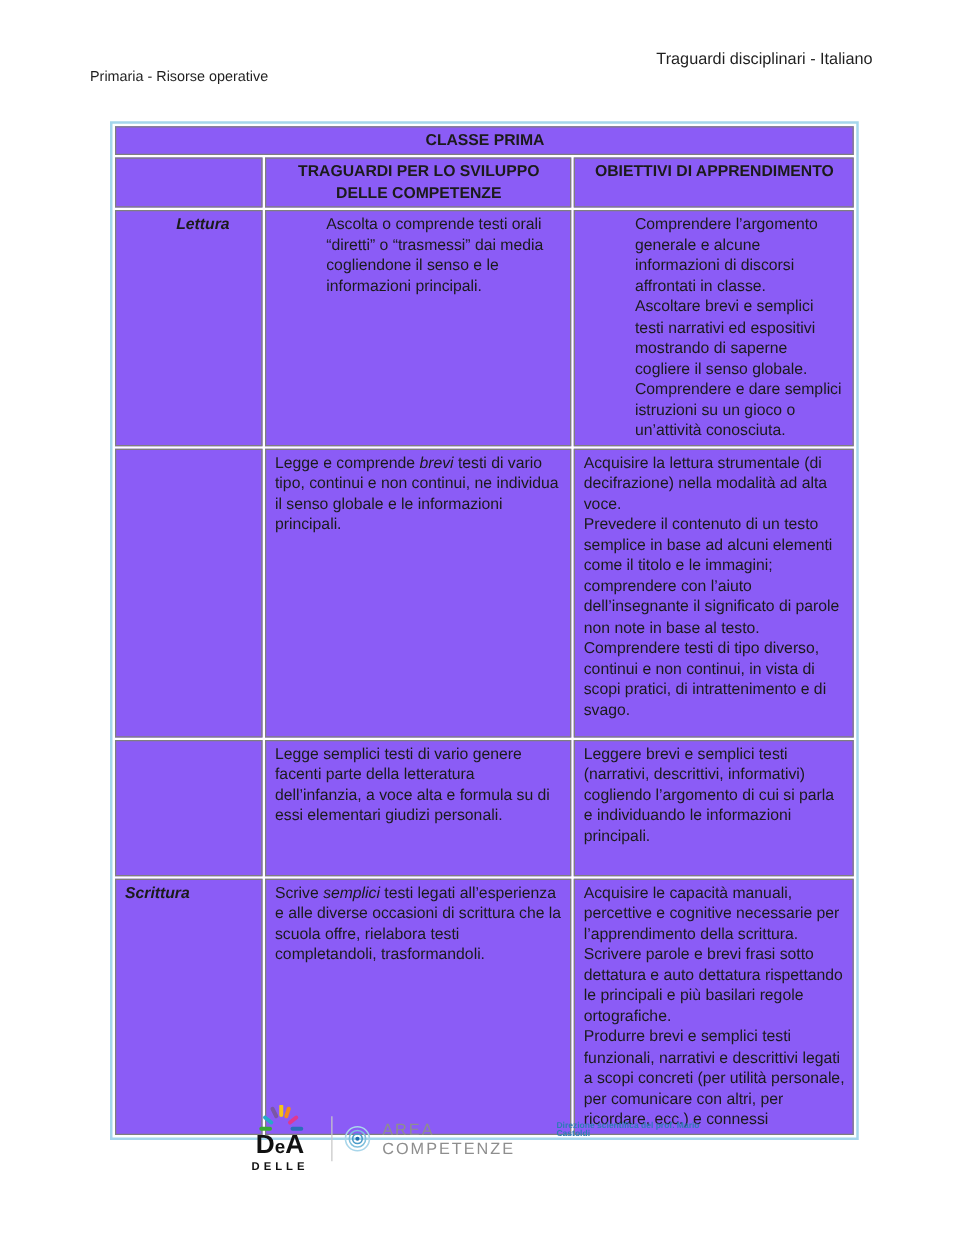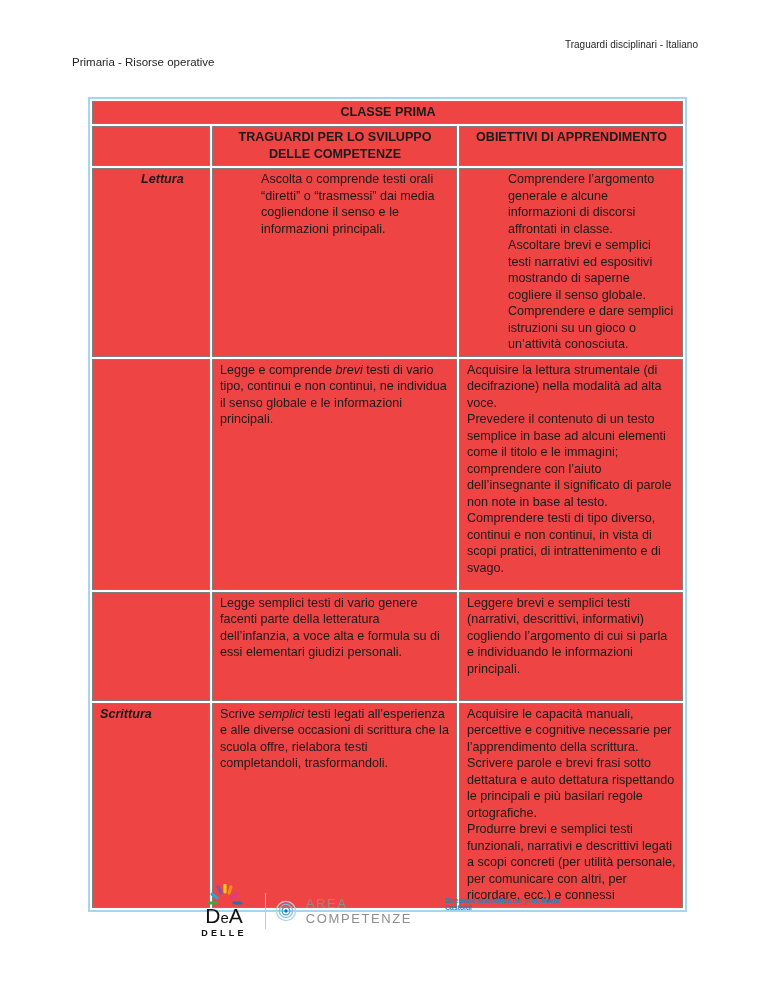--- a/index.html
+++ b/index.html
@@ -2,35 +2,35 @@
 <html><head>
 <meta charset="utf-8">
 <style>
   html,body{margin:0;padding:0;}
   body{
     width:768px;height:994px;position:relative;background:#ffffff;
     font-family:"Liberation Sans", sans-serif;color:#1b1b1b;overflow:hidden;
   }
   
   .page-header-left{position:absolute;top:56px;left:72px;font-size:11.5px;color:#1f1f1f;}
-  .page-header-right{position:absolute;top:39px;right:70px;font-size:10px;color:#1f1f1f;margin-left:36px;}
+  .page-header-right{position:absolute;top:39px;right:70px;font-size:13px;color:#1f1f1f;margin-left:36px;}
 
   
   .table-wrap{
     position:absolute;left:88px;top:97px;width:599px;
     border:2px solid #a5d6ec;background:#ffffff;box-sizing:border-box;
   }
   table.doc{
     width:100%;border-collapse:separate;border-spacing:2px;table-layout:fixed;
   }
   table.doc td{
     border:1px solid #7f7f7f;vertical-align:top;
     padding:2px 6px 3px 7px;
     font-size:12.6px;line-height:1.31;color:#1b1b1b;
-    box-sizing:border-box;background:#ef4444;
+    box-sizing:border-box;background:#8b5cf6;
   }
   td.title-cell{
     text-align:center;font-weight:bold;height:20px;vertical-align:middle;padding:1px 4px;
   }
   td.colhead{
     text-align:center;font-weight:bold;height:40px;vertical-align:top;padding-top:3px;
   }
   td.label-cell{font-weight:bold;font-style:italic;}
   .col-label{width:118px;}
   .col-trag{width:245px;}
@@ -40,21 +40,21 @@
   tr.r3 td{height:109px;}
   tr.r4 td{height:205px;}
 
   
   .footer-logo{
     position:absolute;left:50%;top:884px;transform:translateX(-50%);
     display:flex;align-items:center;gap:9px;
   }
   .dea-block{display:flex;flex-direction:column;align-items:center;width:70px;}
   .dea-rays{height:22px;display:block;}
-  .dea-word{font-weight:400;font-size:21px;line-height:19px;color:#111111;letter-spacing:0;}
+  .dea-word{font-weight:700;font-size:21px;line-height:19px;color:#111111;letter-spacing:0;}
   .dea-word .small-e{font-size:15px;}
   .dea-scuola{font-size:9px;font-weight:bold;letter-spacing:3.2px;color:#111111;margin-top:1px;}
   .logo-divider{width:1px;height:36px;background:#c8c8c8;}
   .ripple-icon{display:block;}
   .ac-block{display:flex;flex-direction:row;justify-content:center;}
   .ac-title{font-size:13px;letter-spacing:1.6px;color:#8e8e8e;font-weight:500;}
   .ac-sub{font-size:6.8px;font-weight:bold;color:#2d7cb5;margin-top:1px;}
 
   em{font-style:italic;}
 </style>

